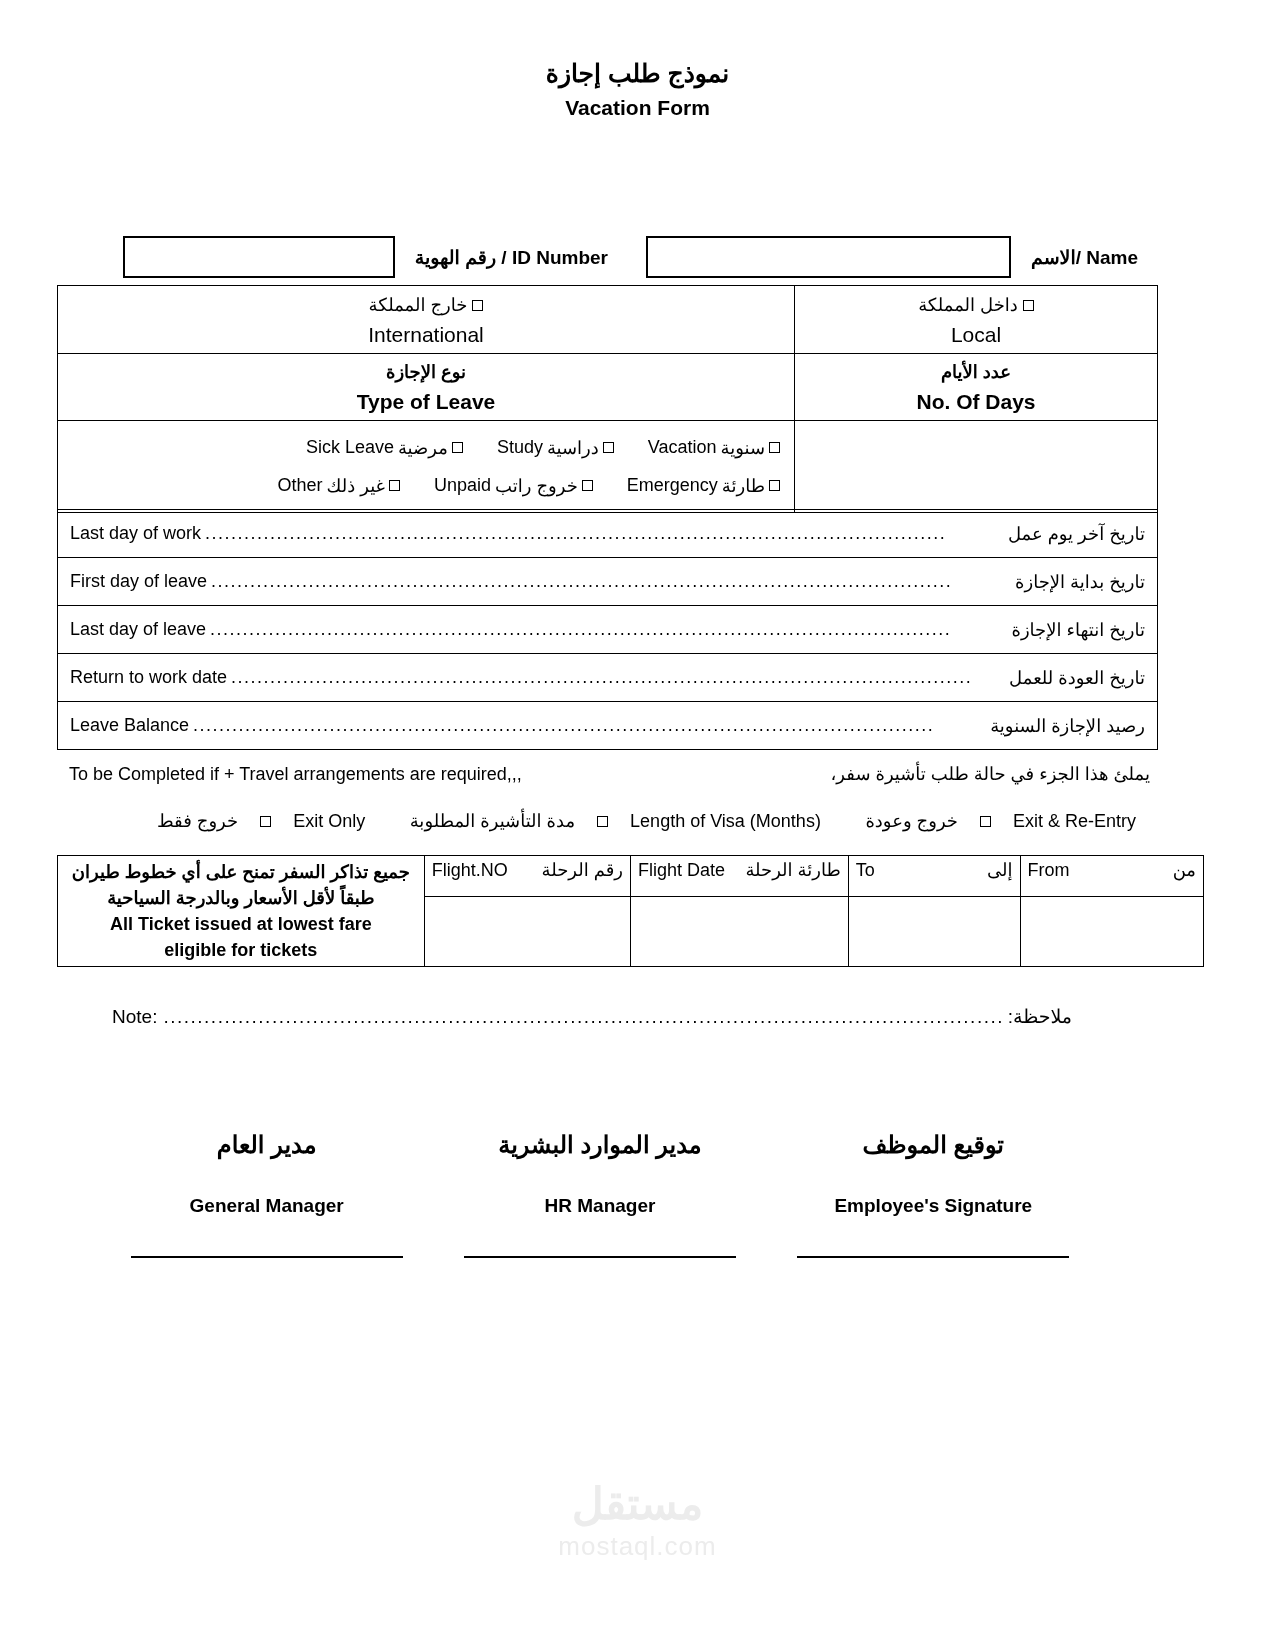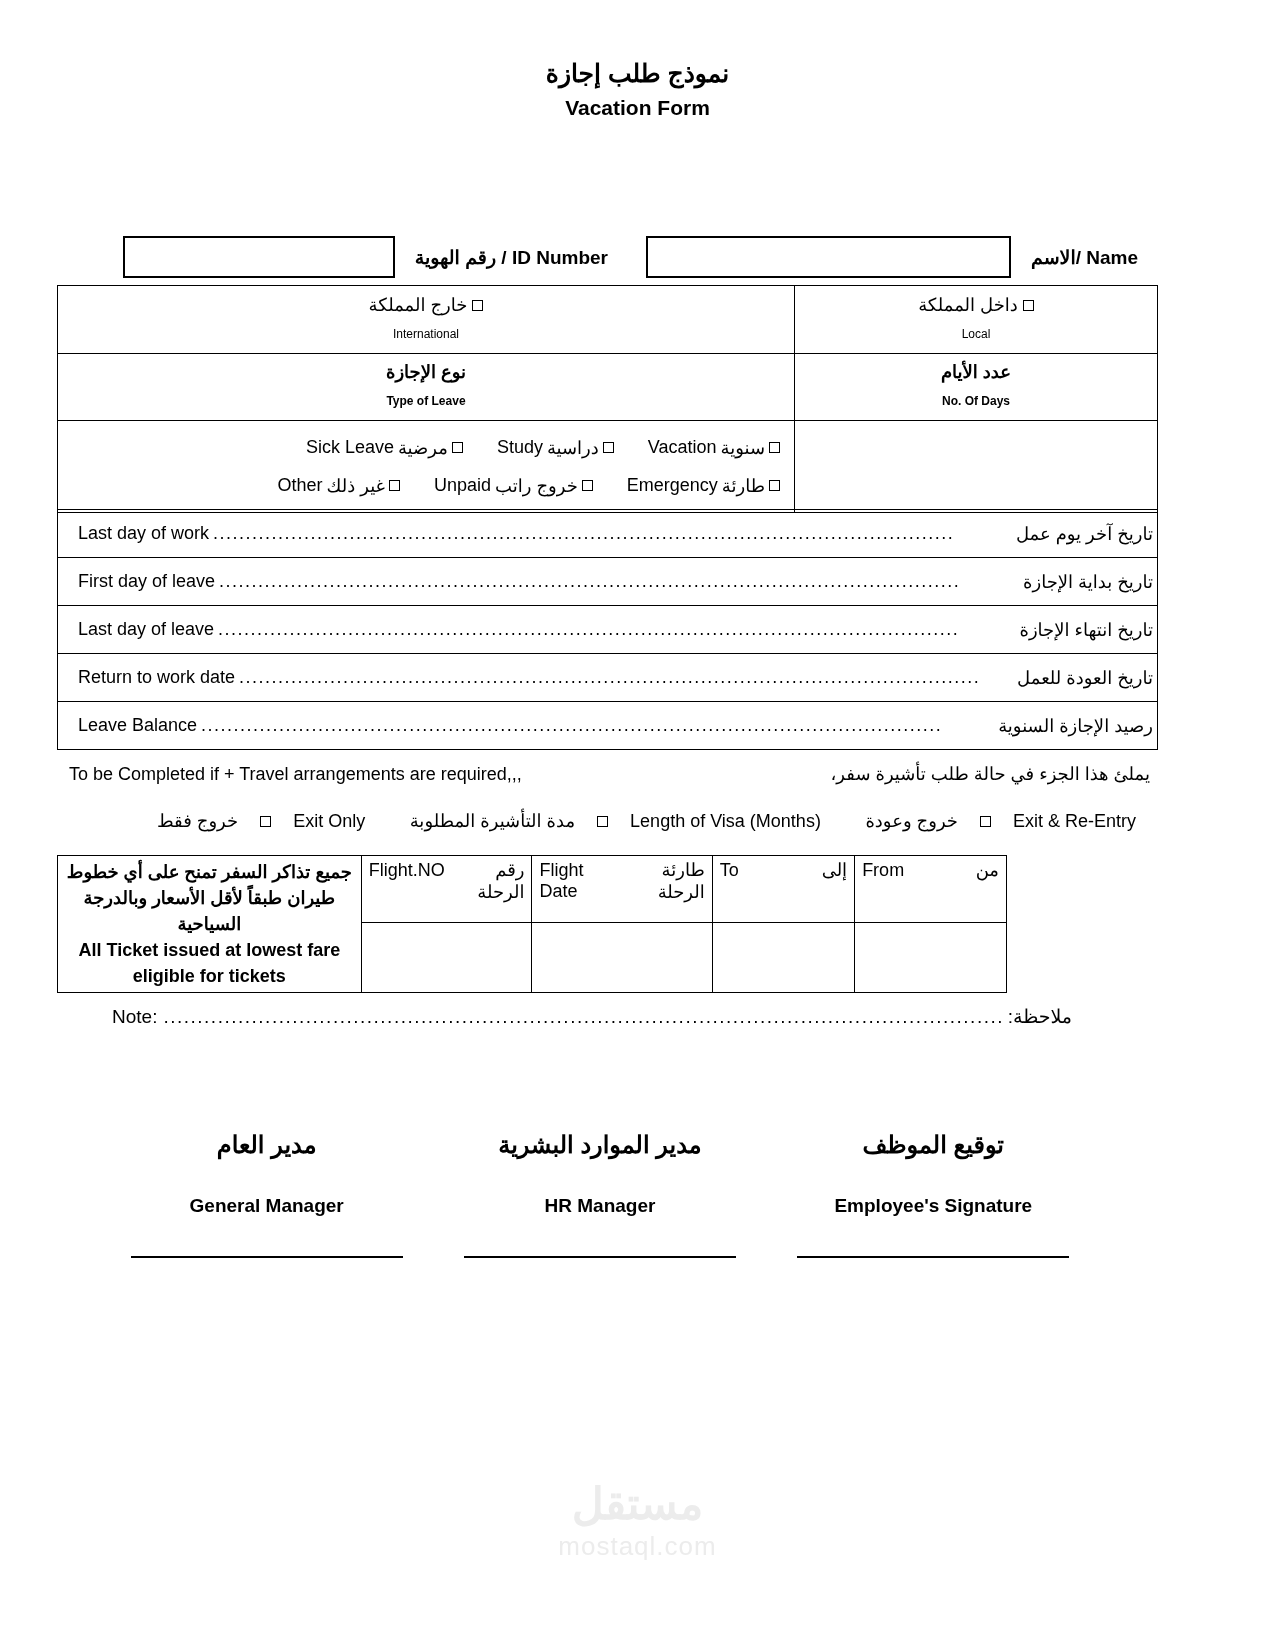--- a/index.html
+++ b/index.html
@@ -69,21 +69,21 @@
     border-collapse: collapse;
     table-layout: fixed;
   }
   .grid td {
     border: 1.3px solid #000;
     vertical-align: middle;
     text-align: center;
     padding: 4px 6px;
   }
   .cell-ar { font-size: 18px; direction: rtl; line-height: 29px; }
-  .cell-en { font-size: 12px; line-height: 29px; }
+  .cell-en { font-size: 21px; line-height: 29px; }
   .bold { font-weight: bold; }
   .locrow td { height: 68px; }
   .typerow td { height: 62px; }
   .optrow td { height: 92px; }
 
   .opts {
     direction: rtl;
     display: flex;
     justify-content: center;
     flex-direction: column;
@@ -127,21 +127,20 @@
   .dates td {
     border: 1.3px solid #000;
     height: 48px;
     padding: 0 12px;
   }
   .daterow {
     display: flex;
     align-items: center;
     width: 100%;
     font-size: 18px;
-    margin-left: 8px;
   }
   .d-en { white-space: nowrap; }
   .d-dots {
     flex: 1;
     overflow: hidden;
     white-space: nowrap;
     margin: 0 4px;
     color: #000;
     font-size: 18px;
     letter-spacing: 1.5px;
@@ -183,21 +182,21 @@
     white-space: nowrap;
     direction: rtl;
   }
   .visa-opt .en { direction: ltr; }
 
   
   .flight {
     position: absolute;
     left: 57px;
     top: 855px;
-    width: 950px;
+    width: 1147px;
     border-collapse: collapse;
     table-layout: fixed;
   }
   .flight td {
     border: 1.3px solid #000;
     padding: 3px 7px;
     font-size: 18px;
     vertical-align: top;
   }
   .fh {

